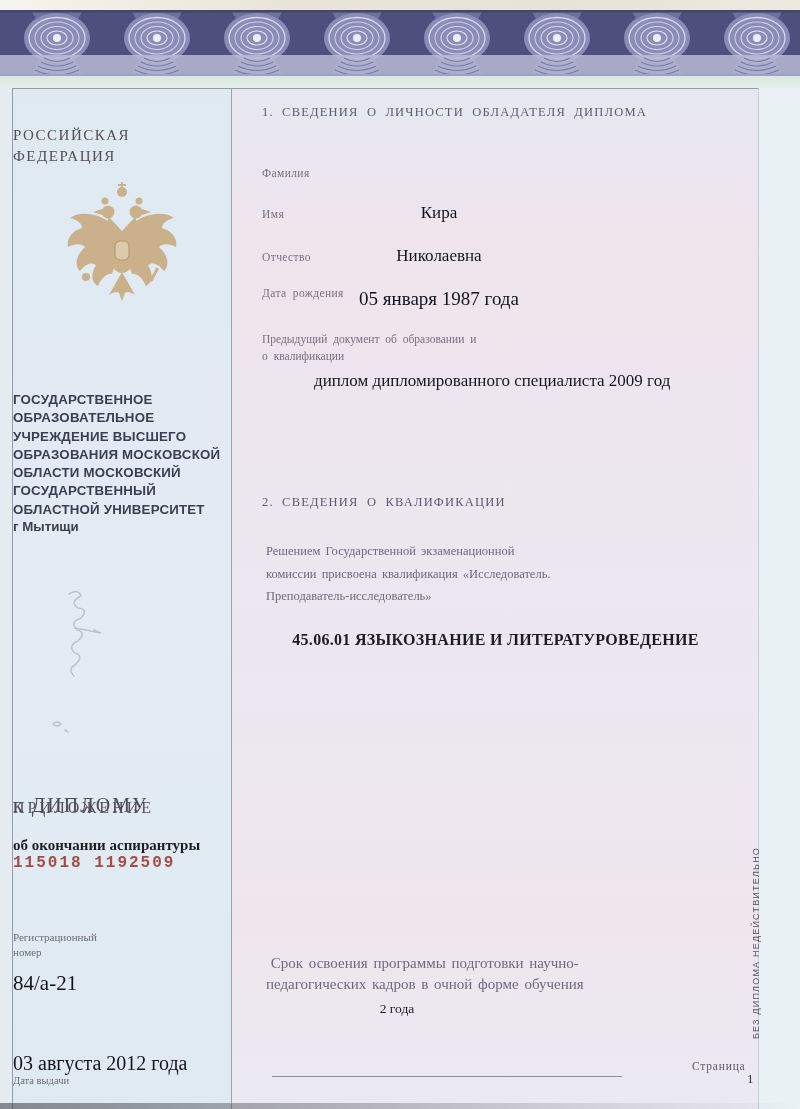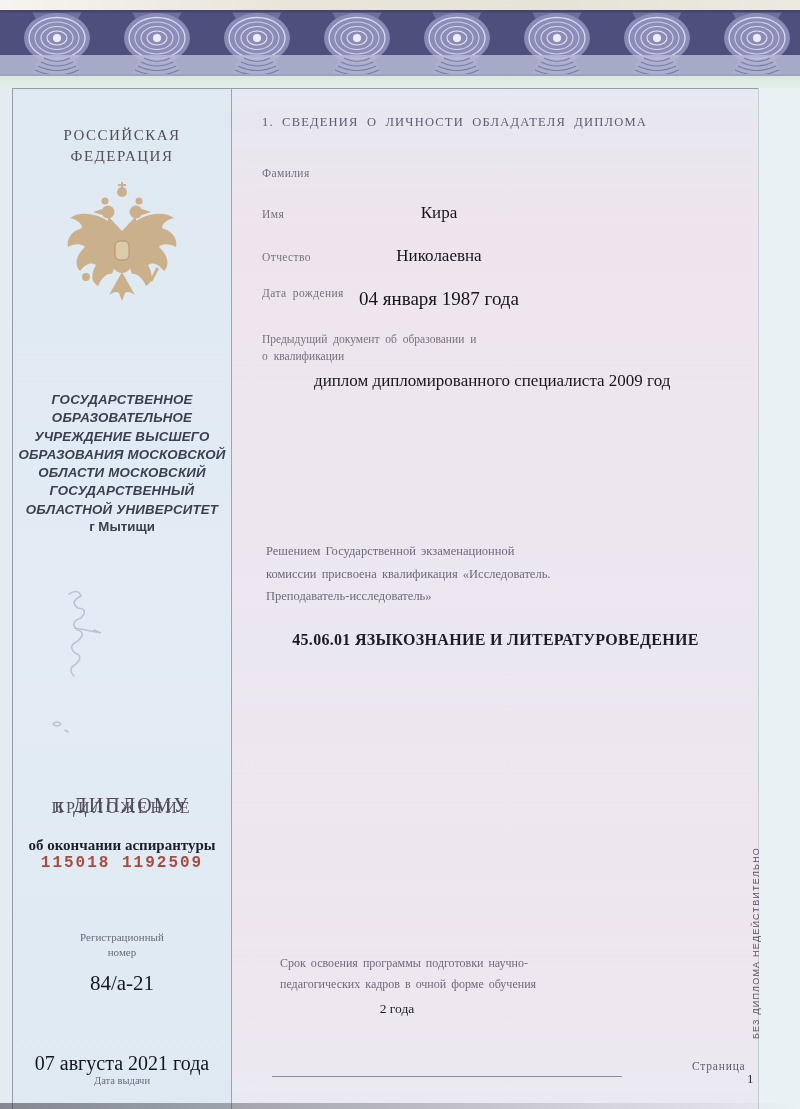--- a/index.html
+++ b/index.html
@@ -28,54 +28,54 @@
   .divider{position:absolute;left:218px;top:0;width:1px;height:1021px;background:rgba(85,90,110,0.5);}
   .right-col{position:absolute;left:219px;top:0;width:527px;height:1021px;
     background:linear-gradient(180deg,#e6e8f1 0%,#efe4ec 15%,#ede6ee 32%,#ebe7f0 55%,#efe6ed 82%,#eae9f2 100%);}
 
   .edge-strip{position:absolute;left:758px;top:88px;width:42px;height:1021px;
     background:#e9f1f5;border-left:1px solid rgba(120,130,150,0.3);}
   .bottom-shadow{position:absolute;left:0;top:1103px;width:800px;height:6px;
     background:linear-gradient(90deg,rgba(55,55,65,0.55),rgba(55,55,65,0.30) 45%,rgba(55,55,65,0.12) 75%,transparent);}
 
   
-  .left-col > div{position:absolute;width:218px;text-align:center;}
+  .left-col > div{position:absolute;width:218px;text-align:left;}
   .country{top:36px;font-size:15px;letter-spacing:1.5px;line-height:21px;color:#544e55;white-space:pre-line;}
   .eagle{position:absolute;left:49px;top:90px;width:120px;height:130px;}
   .institution{top:302px;font-family:"Liberation Sans",sans-serif;font-weight:700;
-    font-size:13.3px;line-height:18.3px;letter-spacing:0.2px;color:#39404f;white-space:pre-line;font-style:italic;}
+    font-size:13.3px;line-height:18.3px;letter-spacing:0.2px;color:#39404f;white-space:pre-line;}
   .institution-city{top:430px;font-family:"Liberation Sans",sans-serif;font-weight:700;
     font-size:13.3px;color:#39404f;}
   .pencil{position:absolute;left:28px;top:497px;width:70px;height:165px;opacity:0.45;}
   .supp1{top:710px;font-size:16px;letter-spacing:3px;color:#55515e;font-family:Liberation Serif, serif;}
   .supp2{top:705px;font-size:20px;letter-spacing:2px;color:#4e4a58;}
   .supp3{top:748px;font-size:15px;font-weight:700;color:#1e1e26;}
   .serial{top:765px;font-family:"Liberation Mono",monospace;font-weight:700;
     font-size:16px;letter-spacing:2px;color:#a84b42;}
   .reg-label{top:841px;font-size:11px;line-height:15px;color:#6e6a7a;white-space:pre-line;}
   .reg-value{top:882px;font-size:21px;color:#15151f;}
   .issue-label{top:946px;font-size:10.5px;color:#6e6a7a;margin-top:40px;}
   .issue-value{top:963px;font-size:20px;color:#15151f;}
 
   
   .right-col > div{position:absolute;}
   .sec-title{left:30px;font-size:12.5px;letter-spacing:1.2px;word-spacing:4px;color:#5c5a6e;}
-  .s1{top:26px;}
+  .s1{top:16px;}
   .s2{top:406px;}
   .f-label{left:30px;font-size:11.5px;letter-spacing:0.4px;word-spacing:3px;color:#75717f;}
   .f-value{left:57px;width:300px;text-align:center;font-size:17px;color:#14141e;}
   .fl1{top:78px;}  .fv1{top:72px;}
   .fl2{top:119px;} .fv2{top:114px;}
   .fl3{top:162px;} .fv3{top:157px;}
   .fl4{top:198px;} .fv4{top:199px;font-size:19px;}
   .prevdoc-label{left:30px;top:242px;font-size:11.5px;line-height:17px;word-spacing:3px;color:#75717f;white-space:pre-line;}
   .prevdoc-value{left:38px;top:282px;font-size:17px;color:#16161e;margin-left:44px;}
   .qual-text{left:34px;top:451px;font-size:12.5px;line-height:22.5px;word-spacing:2px;color:#6e6a7e;white-space:pre-line;}
   .specialty{left:0;top:542px;width:527px;text-align:center;font-size:16px;font-weight:700;letter-spacing:0.3px;color:#1c1c24;}
-  .dur-label{left:48px;top:864px;font-size:12px;line-height:21px;word-spacing:2px;color:#6e6a7e;white-space:pre-line;}
+  .dur-label{left:34px;top:864px;font-size:15px;line-height:21px;word-spacing:2px;color:#6e6a7e;white-space:pre-line;text-align:center;}
   .dur-value{left:100px;top:912px;width:130px;text-align:center;font-size:13.5px;color:#1c1c26;}
   .sig-line{left:40px;top:987px;width:350px;height:1px;background:rgba(110,110,125,0.75);}
   .page-label{left:460px;top:971px;font-size:11.5px;letter-spacing:0.8px;color:#5e5a6a;text-align:center;}
   .page-num{left:515px;top:982px;font-size:13px;color:#2e2e38;}
 
   
   .watermark{position:absolute;left:751px;top:849px;height:190px;width:18px;
     writing-mode:vertical-rl;transform:rotate(180deg);
     font-family:"Liberation Sans",sans-serif;font-size:9px;letter-spacing:1.2px;
     color:#55525c;white-space:nowrap;}
@@ -173,44 +173,45 @@
       <div class="supp1">ПРИЛОЖЕНИЕ</div>
       <div class="supp2">к ДИПЛОМУ</div>
       <div class="supp3">об окончании аспирантуры</div>
       <div class="serial">115018 1192509</div>
 
       <div class="reg-label">Регистрационный
 номер</div>
       <div class="reg-value">84/а-21</div>
 
       <div class="issue-label">Дата выдачи</div>
-      <div class="issue-value">07 августа 2021 года</div>
+      <div class="issue-value">03 августа 2012 года</div>
     </div>
 
     <div class="divider"></div>
 
     <div class="right-col hatch">
 
       <div class="sec-title s1">1. СВЕДЕНИЯ О ЛИЧНОСТИ ОБЛАДАТЕЛЯ ДИПЛОМА</div>
 
       <div class="f-label fl1">Фамилия</div>
 
       <div class="f-label fl2">Имя</div>
       <div class="f-value fv2">Кира</div>
 
       <div class="f-label fl3">Отчество</div>
       <div class="f-value fv3">Николаевна</div>
 
       <div class="f-label fl4">Дата рождения</div>
-      <div class="f-value fv4">04 января 1987 года</div>
+      <div class="f-value fv4">05 января 1987 года</div>
 
       <div class="prevdoc-label">Предыдущий документ об образовании и
 о квалификации</div>
       <div class="prevdoc-value">диплом дипломированного специалиста 2009 год</div>
 
+      <div class="sec-title s2">2. СВЕДЕНИЯ О КВАЛИФИКАЦИИ</div>
 
       <div class="qual-text">Решением Государственной экзаменационной
 комиссии присвоена квалификация «Исследователь.
 Преподаватель-исследователь»</div>
 
       <div class="specialty">45.06.01 ЯЗЫКОЗНАНИЕ И ЛИТЕРАТУРОВЕДЕНИЕ</div>
 
       <div class="dur-label">Срок освоения программы подготовки научно-
 педагогических кадров в очной форме обучения</div>
       <div class="dur-value">2 года</div>

